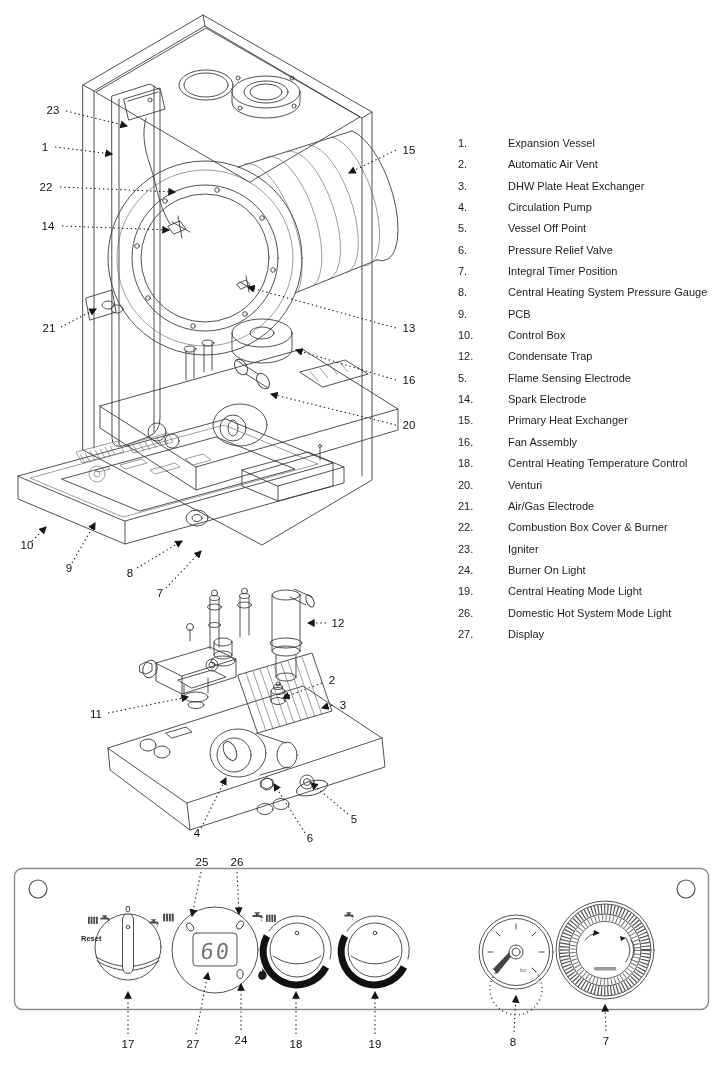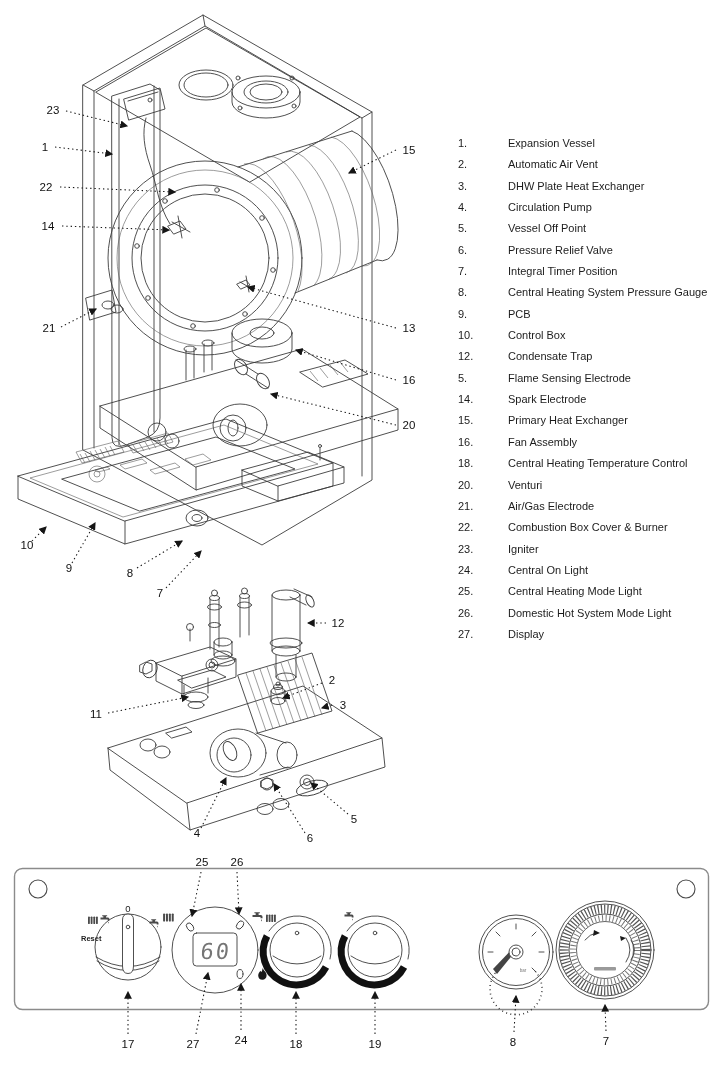--- a/index.html
+++ b/index.html
@@ -253,24 +253,24 @@
     <div class="prow">
         <span class="pnum">22.</span>
         <span>Combustion Box Cover &amp; Burner</span>
       </div>
     <div class="prow">
         <span class="pnum">23.</span>
         <span>Igniter</span>
       </div>
     <div class="prow">
         <span class="pnum">24.</span>
-        <span>Central On Light</span>
-      </div>
-    <div class="prow">
-        <span class="pnum">25.</span>
+        <span>Burner On Light</span>
+      </div>
+    <div class="prow">
+        <span class="pnum">19.</span>
         <span>Central Heating Mode Light</span>
       </div>
     <div class="prow">
         <span class="pnum">26.</span>
         <span>Domestic Hot System Mode Light</span>
       </div>
     <div class="prow">
         <span class="pnum">27.</span>
         <span>Display</span>
       </div>

